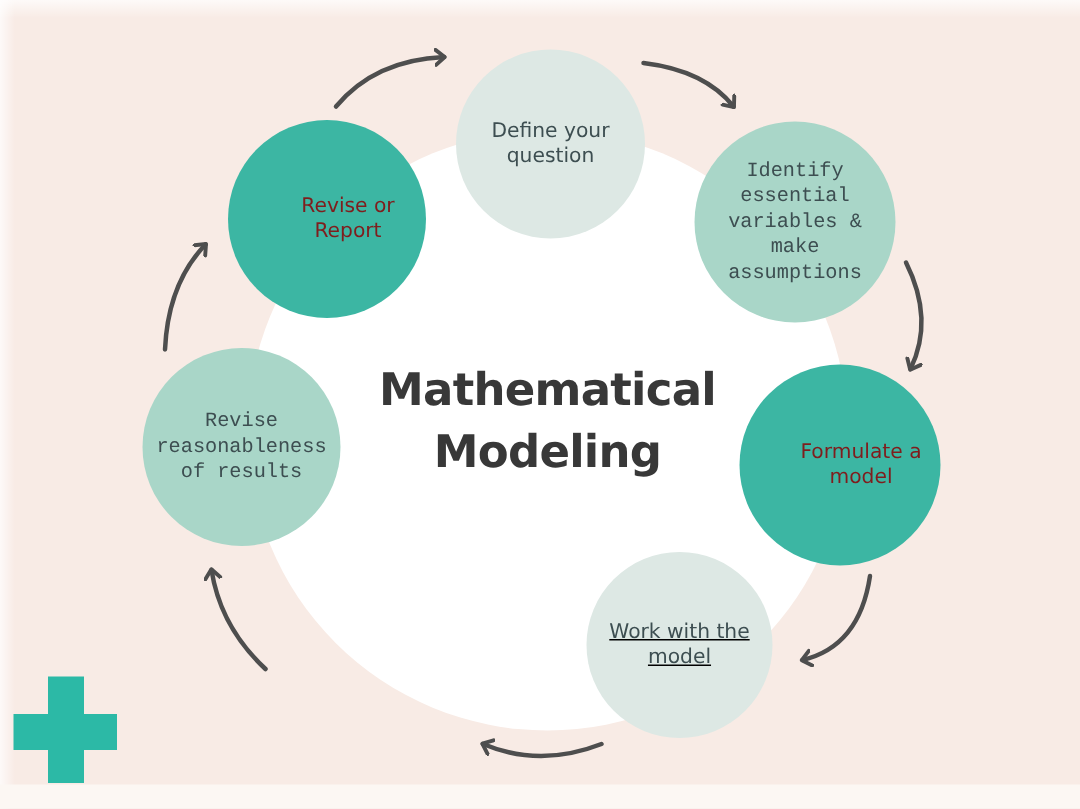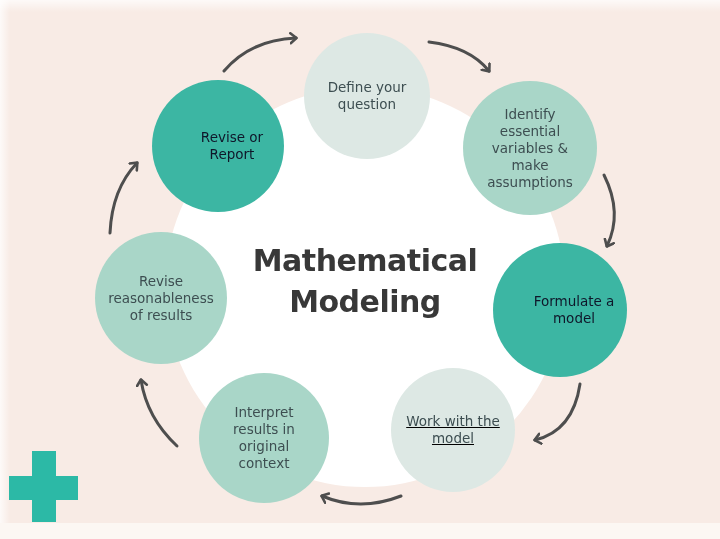--- a/index.html
+++ b/index.html
@@ -38,23 +38,23 @@
     text-align: center;
   }
   .node-label {
     white-space: pre-line;
     font-size: 13.5px;
     line-height: 1.26;
     color: #3d4e51;
     padding: 0 4px;
   }
   .tone-dark  { background: #3cb6a3; }
-  .tone-mid   { background: #a9d6c8; }
+  .tone-mid   { background: #a9d6c8; font-family: Liberation Mono, monospace; }
   .tone-light { background: #dde8e4; }
-  .tone-dark .node-label { color: #0f172a; margin-left: 28px; }
+  .tone-dark .node-label { color: #7f1d1d; margin-left: 28px; }
 
   .node-define    { left: 304px; top: 33px;  width: 126px; height: 126px; }
   .node-identify  { left: 463px; top: 81px;  width: 134px; height: 134px; }
   .node-formulate { left: 493px; top: 243px; width: 134px; height: 134px; }
   .node-work      { left: 391px; top: 368px; width: 124px; height: 124px; text-decoration: underline; }
   .node-interpret { left: 199px; top: 373px; width: 130px; height: 130px; }
   .node-assess    { left: 95px;  top: 232px; width: 132px; height: 132px; }
   .node-revise    { left: 152px; top: 80px;  width: 132px; height: 132px; }
 
   .diagram-title {
@@ -126,26 +126,20 @@
   <div class="node node-formulate tone-dark">
     <div class="node-label">Formulate a
 model</div>
   </div>
 
   <div class="node node-work tone-light">
     <div class="node-label">Work with the
 model</div>
   </div>
 
-  <div class="node node-interpret tone-mid">
-    <div class="node-label">Interpret
-results in
-original
-context</div>
-  </div>
 
   <div class="node node-assess tone-mid">
     <div class="node-label">Revise
 reasonableness
 of results</div>
   </div>
 
   <div class="node node-revise tone-dark">
     <div class="node-label">Revise or
 Report</div>

